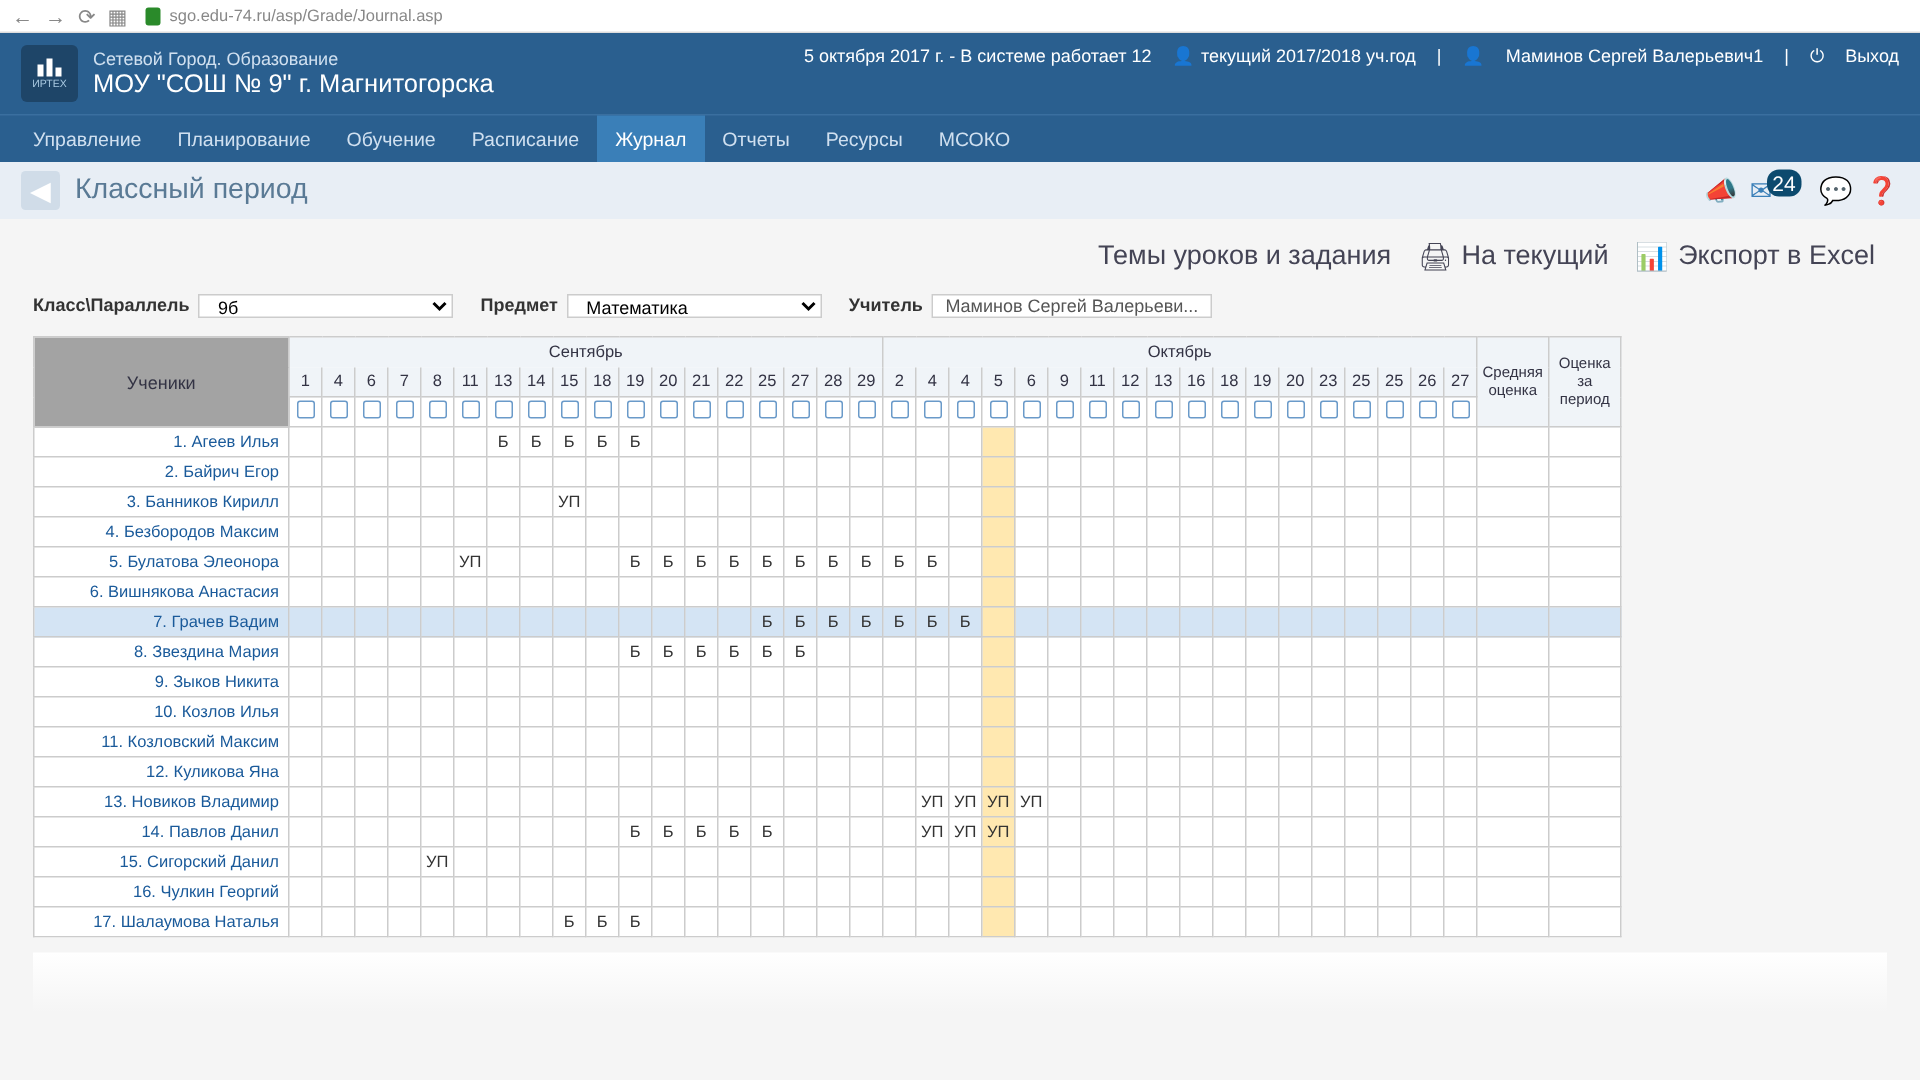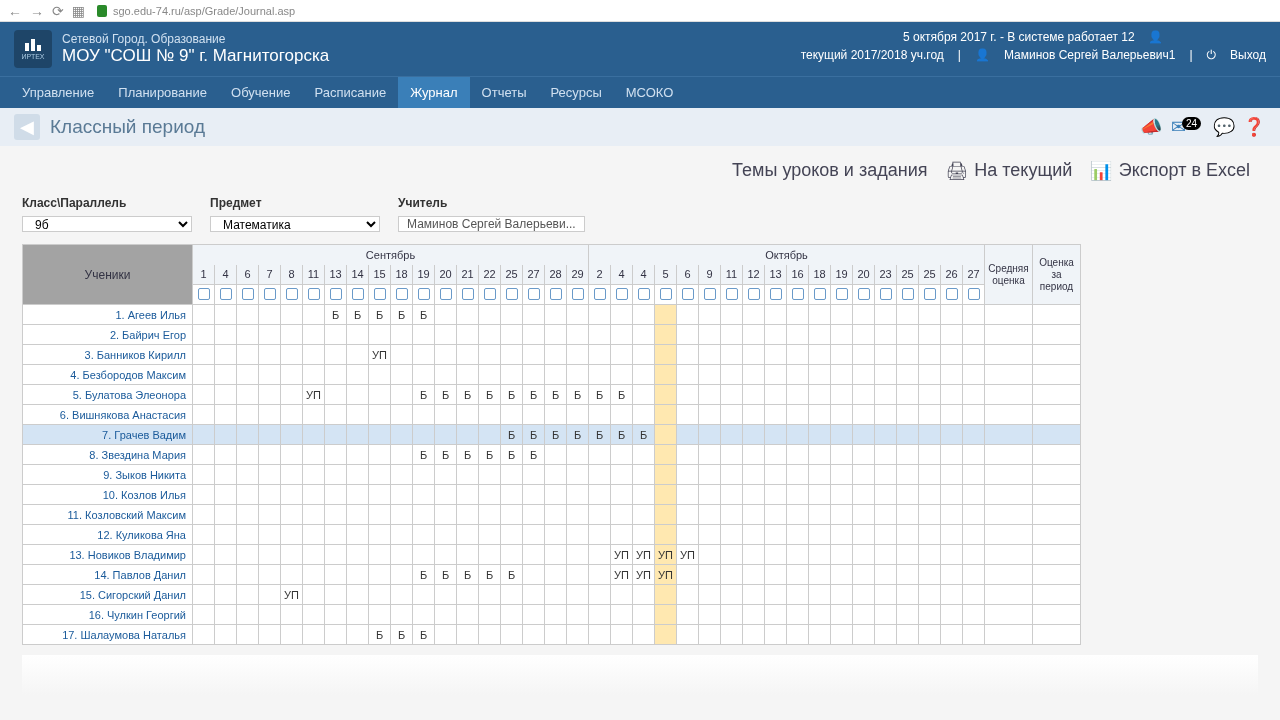--- a/index.html
+++ b/index.html
@@ -12,35 +12,35 @@
 .header-left{display:flex;gap:10px;align-items:center}
 .logo{width:38px;height:38px;background:#1e4568;border-radius:4px;display:flex;flex-direction:column;align-items:center;justify-content:center;font-size:7px;color:#a8c8e0}
 .logo-bars{display:flex;gap:2px;align-items:flex-end;margin-bottom:2px}
 .logo-bars span{width:4px;background:#fff;display:block}
 .logo-bars span:nth-child(1){height:8px}
 .logo-bars span:nth-child(2){height:12px}
 .logo-bars span:nth-child(3){height:6px}
 .title-block{display:flex;flex-direction:column}
 .title-small{font-size:12px;color:#d0e0f0}
 .title-main{font-size:17px;color:#fff}
-.header-right{display:flex;flex-direction:column;align-items:center;gap:4px;font-size:12px}
+.header-right{display:flex;flex-direction:row;align-items:flex-start;gap:4px;font-size:12px}
 .header-right-line{display:flex;gap:14px;align-items:center}
 .nav{background:#2a5f8f;border-top:1px solid #3a6f9f;display:flex;padding:0 10px}
 .nav-item{padding:8px 12px;color:#d0e0f0;cursor:pointer;font-size:13px}
 .nav-item.active{background:#3a7fb8;color:#fff}
 .subheader{background:#e8eef5;padding:6px 14px;display:flex;justify-content:space-between;align-items:center}
 .subheader-left{display:flex;align-items:center;gap:10px}
 .back-arrow{width:26px;height:26px;background:#d0dce8;border-radius:3px;display:flex;align-items:center;justify-content:center;color:#fff;font-size:18px}
 .page-title{font-size:19px;color:#5a7a95}
 .subheader-icons{display:flex;gap:8px;align-items:center;color:#3a7fb8;font-size:18px}
-.badge{background:#000000;color:#fff;font-size:10px;padding:1px 4px;border-radius:8px;position:relative;top:-6px;left:-4px}
+.badge{background:#0c4a6e;color:#fff;font-size:14px;padding:1px 4px;border-radius:8px;position:relative;top:-6px;left:-4px}
 .actions-bar{display:flex;justify-content:flex-end;gap:18px;padding:14px 30px 10px;font-size:18px;color:#445}
 .action-link{display:flex;align-items:flex-start;gap:6px;cursor:pointer}
 .filters{display:flex;gap:18px;padding:4px 22px 12px}
-.filter{display:flex;flex-direction:column;gap:6px}
+.filter{display:flex;flex-direction:row;gap:6px}
 .filter label{font-size:12px;font-weight:bold;color:#333}
 .filter select,.filter .teacher-box{height:16px;border:1px solid #ccc;background:#fff;padding:0 8px;font-size:12px;min-width:170px}
 .filter .teacher-box{display:flex;align-items:center;color:#555;min-width:170px}
 .table-wrap{padding:0 22px;overflow-x:auto}
 table{border-collapse:collapse;background:#fff;font-size:11px}
 th,td{border:1px solid #ccc;text-align:center;height:20px}
 th{background:#f0f4f8;font-weight:normal;color:#334;font-size:11px}
 .month-header{border-bottom:none;padding:3px 0}
 .day-header{width:22px;min-width:22px;padding:2px 0;font-size:11px;border-top:none}
 .check-row td{padding:1px}

